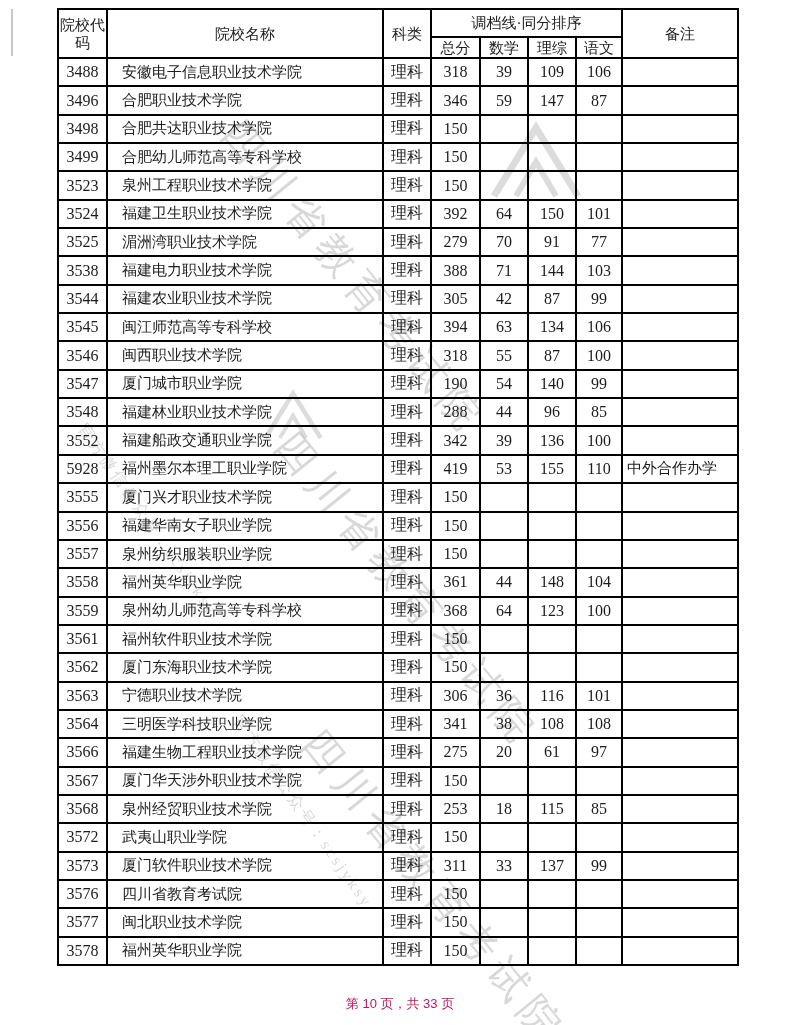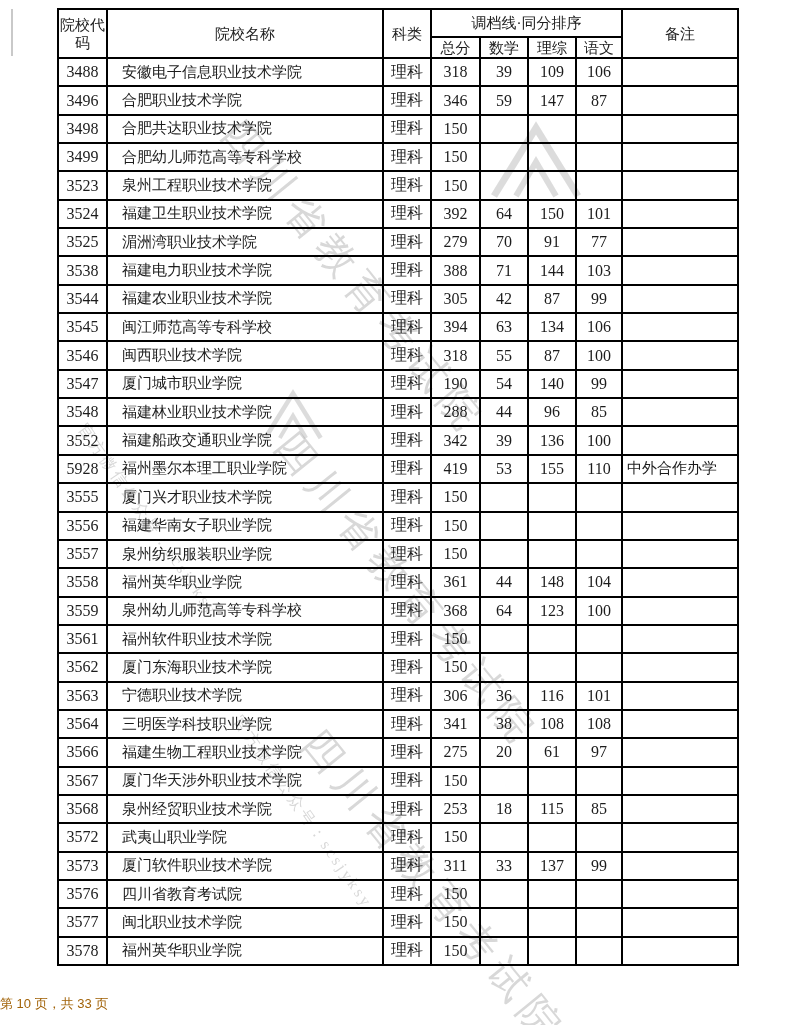--- a/index.html
+++ b/index.html
@@ -43,22 +43,23 @@
   .scores thead th { font-size: 15px; line-height: 1.2; }
   .scores thead tr.h1 { height: 28px; margin-left: 6px; }
   .scores thead tr.h2 { height: 21px; }
   .scores td { font-size: 16px; }
   .scores td.c-name   { text-align: left; padding-left: 14px; font-size: 15px; }
   .scores td.c-remark { text-align: left; padding-left: 4px; font-size: 15px; }
 
   
   .footer {
     position: absolute; left: 0; top: 995px; width: 800px; z-index: 1;
+    text-align: center;
     font-family: "Liberation Sans", sans-serif;
-    font-size: 13px; color: #a16207;
+    font-size: 13px; color: #be185d;
   }
 </style>
 </head>
 <body>
 
 <div class="page">
 
   <div class="wm-layer">
     <div class="artifact"></div>
 

